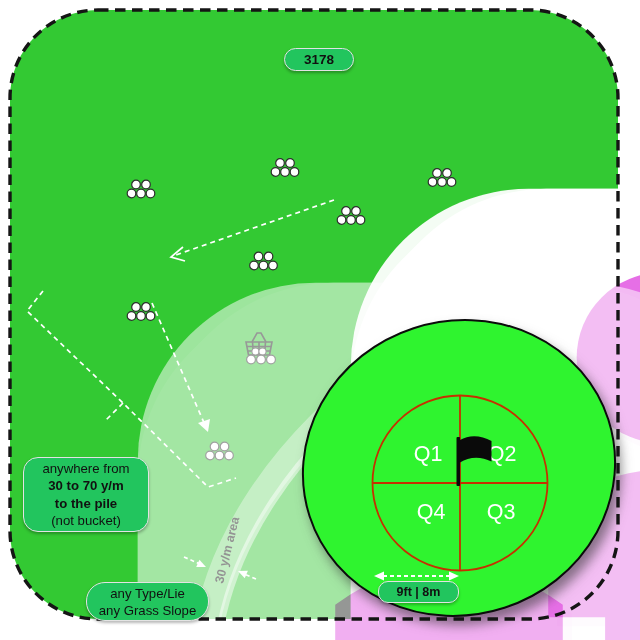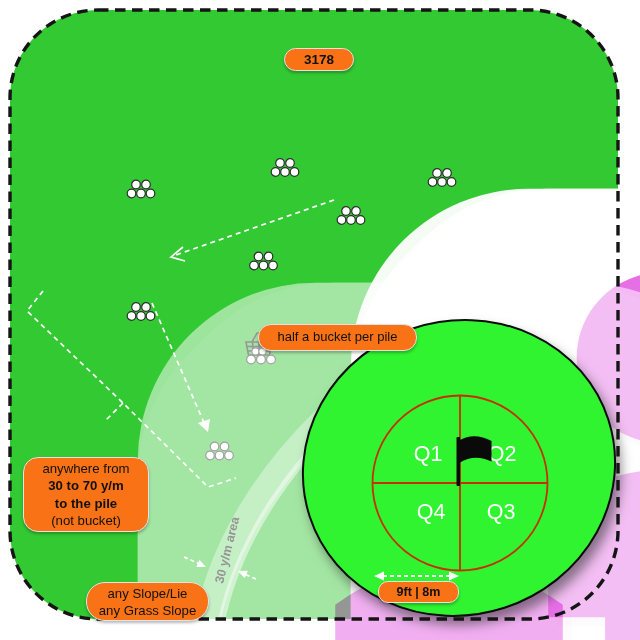--- a/index.html
+++ b/index.html
@@ -1,20 +1,20 @@
 <!DOCTYPE html>
 <html><head>
 <meta charset="utf-8">
 <style>
   html,body{margin:0;padding:0;background:#ffffff;}
   body{font-family:"Liberation Sans",sans-serif;}
   .stage{position:relative;width:640px;height:640px;overflow:hidden;background:#ffffff;}
   .stage svg{position:absolute;left:0;top:0;}
   .pill{
-    position:absolute;z-index:3;background:#f97316;border:1px solid #e3e3e3;
+    position:absolute;z-index:3;background:#22c55e;border:1px solid #e3e3e3;
     box-shadow:0 2px 3px rgba(0,0,0,0.28);
     display:flex;flex-direction:column;align-items:center;justify-content:center;
     color:#111;text-align:center;line-height:1.3;
   }
   .badge{left:284px;top:48px;width:68px;height:21px;border-radius:12px;font-size:13.5px;font-weight:700;}
   .bucket-note{left:258px;top:324px;width:157px;height:25px;border-radius:13px;font-size:13px;font-weight:400;}
   .distance-note{left:23px;top:457px;width:124px;height:73px;border-radius:15px;font-size:13.2px;line-height:17.5px;}
   .distance-note .b{font-weight:700;}
   .conditions-note{left:86px;top:582px;width:121px;height:37px;border-radius:19px;font-size:13.2px;line-height:17px;}
   .radius-label{left:378px;top:581px;width:79px;height:20px;border-radius:10px;font-size:12.5px;font-weight:700;z-index:4;}
@@ -142,33 +142,30 @@
     </g>
   </g>
 
   <rect x="10" y="10" width="608" height="609" rx="88" fill="none" stroke="#151515" stroke-width="3.4" stroke-dasharray="10.5 6.5"></rect>
 </svg>
 
 <div class="pill badge">
   <span>3178</span>
 </div>
 
-<div class="pill bucket-note">
-  <span>half a bucket per pile</span>
-</div>
 
 <div class="pill distance-note">
   <span>anywhere from</span>
   <span class="b">30 to 70 y/m</span>
   <span class="b">to the pile</span>
   <span>(not bucket)</span>
 </div>
 
 <div class="pill conditions-note">
-  <span>any Slope/Lie</span>
+  <span>any Type/Lie</span>
   <span>any Grass Slope</span>
 </div>
 
 <div class="pill radius-label">
   <span>9ft | 8m</span>
 </div>
 
 </div>
 
 </body></html>

